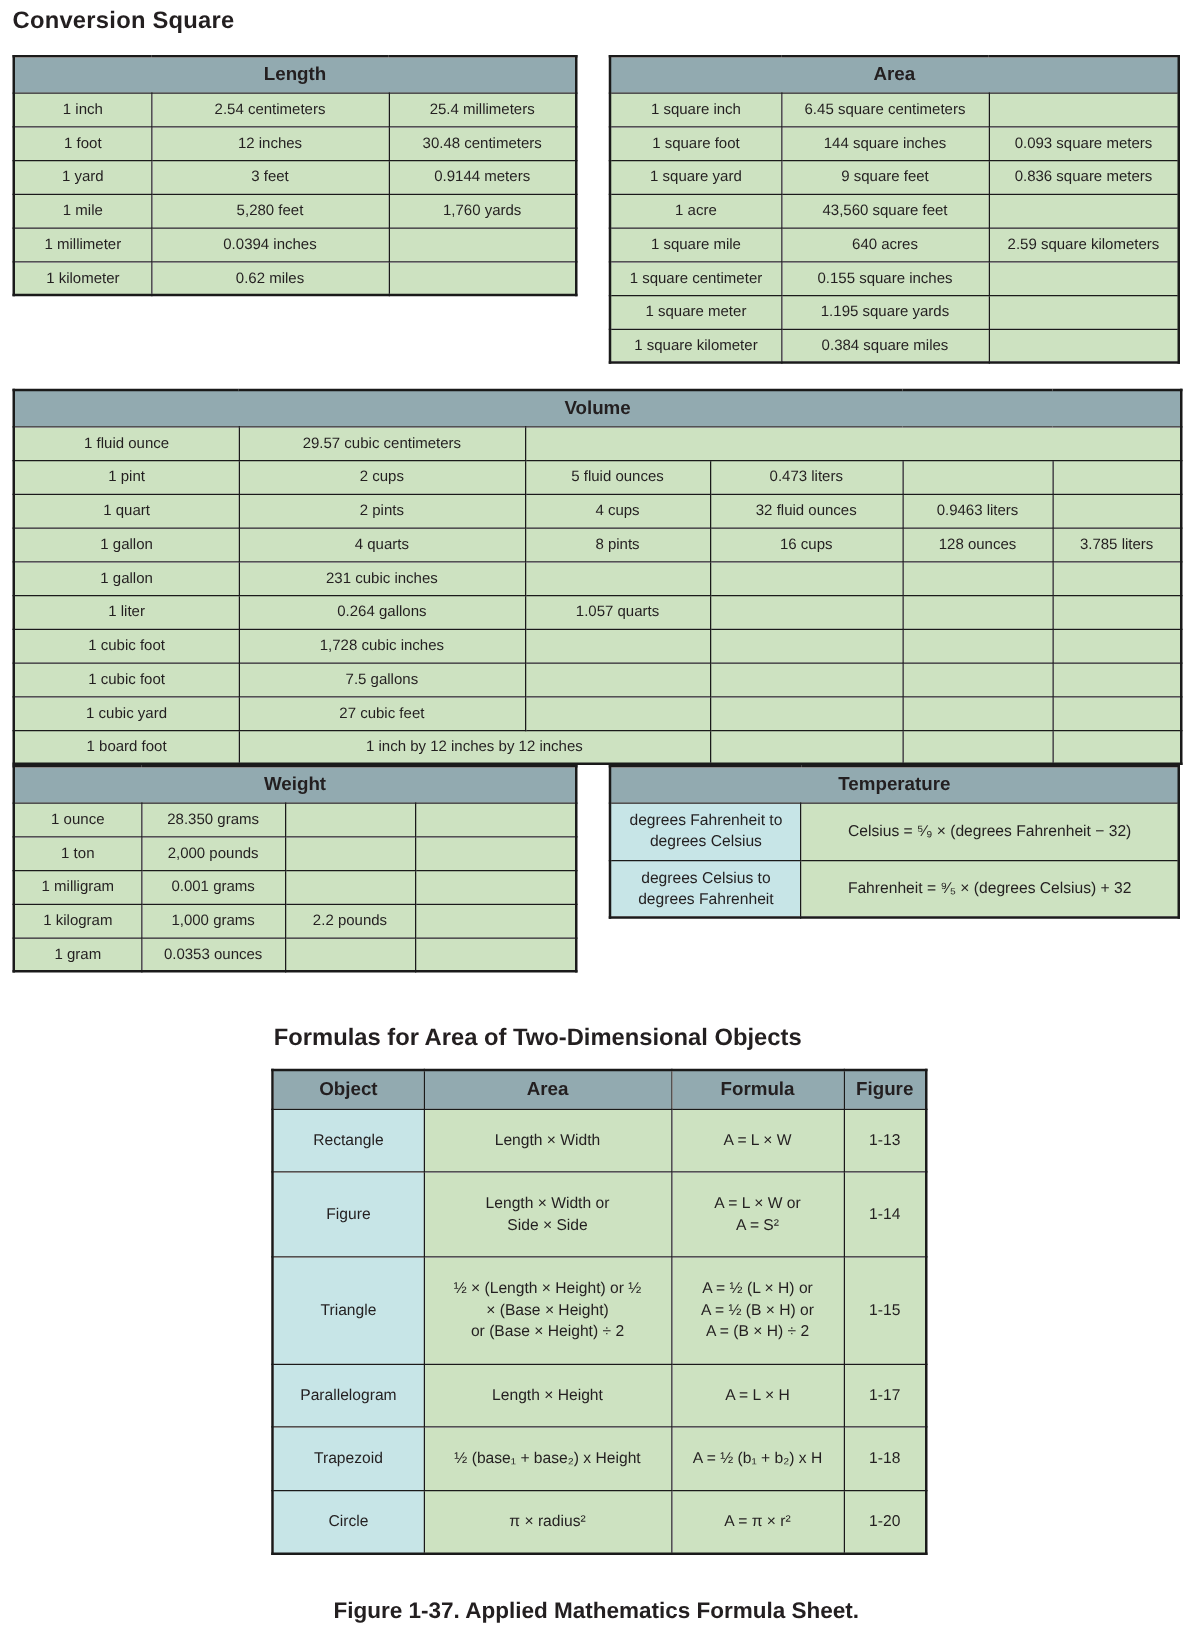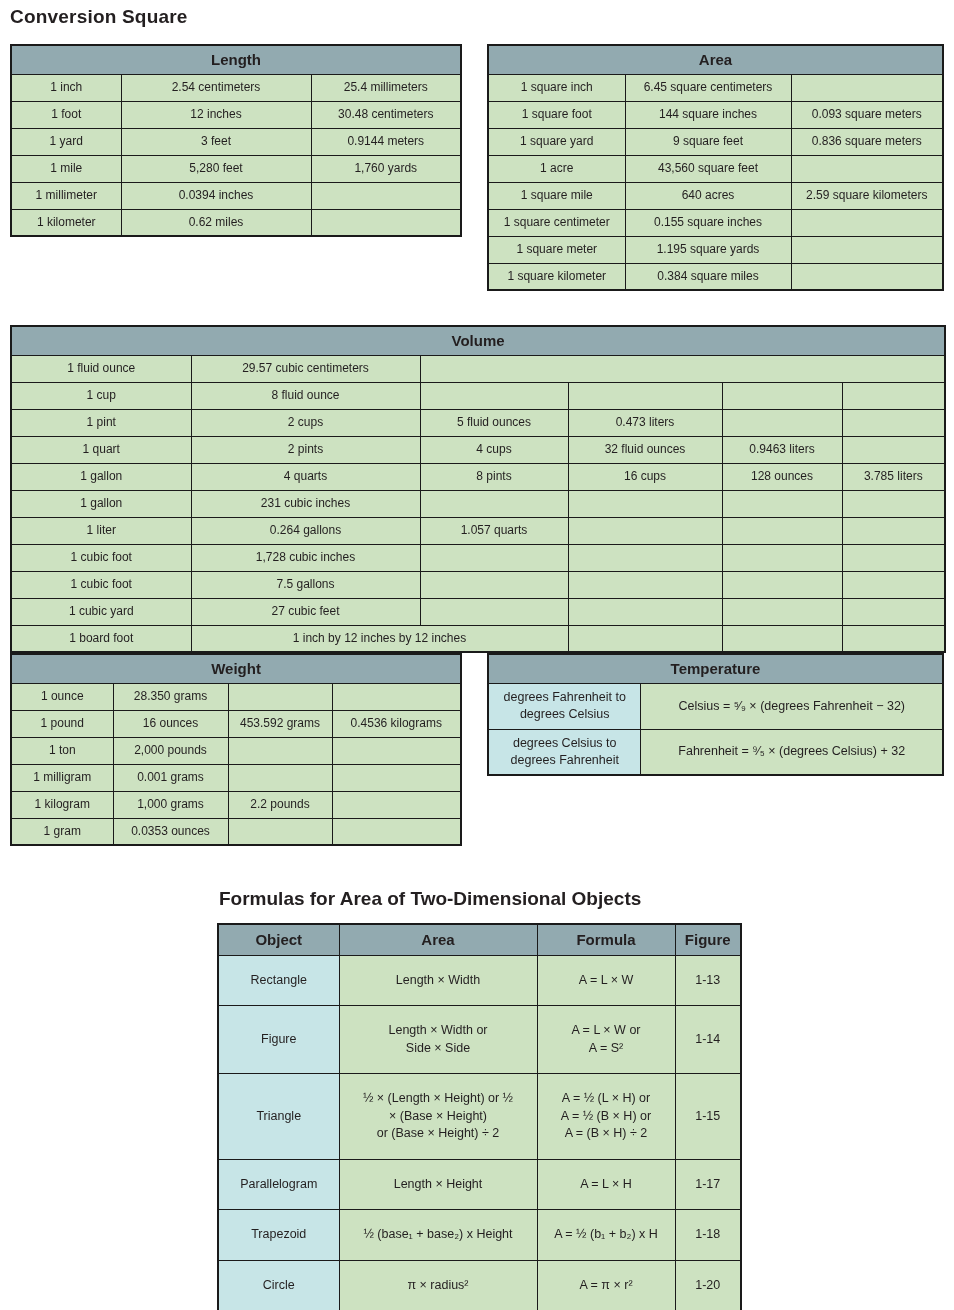--- a/index.html
+++ b/index.html
@@ -48,21 +48,21 @@
     font-weight: bold;
     height: 29px;
   }
   .tbl td {
     background: var(--green);
     font-size: 12px;
     height: 27px;
     white-space: pre-line;
     line-height: 1.25;
   }
-  .volume { margin-top: 34px; }
+  .volume { margin-top: 20px; }
   .temperature td { height: 46px; font-size: 12.5px; line-height: 1.35; }
   .temperature td:first-child { background: var(--blue); }
   .formulas-section { margin-left: 207px; margin-top: 42px; width: 523px; }
   .formulas-title {
     font-size: 19px;
     font-weight: bold;
     margin: 0 0 13px 2px;
   }
   .formulas th { height: 31px; }
   .formulas td { font-size: 12.5px; height: 30px; padding: 16px 4px; line-height: 1.4; }
@@ -197,28 +197,20 @@
         <th colspan="6">Volume</th>
       </tr>
     </thead>
     <tbody>
         <tr>
           <td>1 fluid ounce</td>
           <td>29.57 cubic centimeters</td>
           <td colspan="4"></td>
         </tr>
         <tr>
-          <td>1 cup</td>
-          <td>8 fluid ounce</td>
-          <td></td>
-          <td></td>
-          <td></td>
-          <td></td>
-        </tr>
-        <tr>
           <td>1 pint</td>
           <td>2 cups</td>
           <td>5 fluid ounces</td>
           <td>0.473 liters</td>
           <td></td>
           <td></td>
         </tr>
         <tr>
           <td>1 quart</td>
           <td>2 pints</td>
@@ -297,26 +289,20 @@
         <tr>
           <th colspan="4">Weight</th>
         </tr>
       </thead>
       <tbody>
           <tr>
             <td>1 ounce</td>
             <td>28.350 grams</td>
             <td></td>
             <td></td>
-          </tr>
-          <tr>
-            <td>1 pound</td>
-            <td>16 ounces</td>
-            <td>453.592 grams</td>
-            <td>0.4536 kilograms</td>
           </tr>
           <tr>
             <td>1 ton</td>
             <td>2,000 pounds</td>
             <td></td>
             <td></td>
           </tr>
           <tr>
             <td>1 milligram</td>
             <td>0.001 grams</td>

